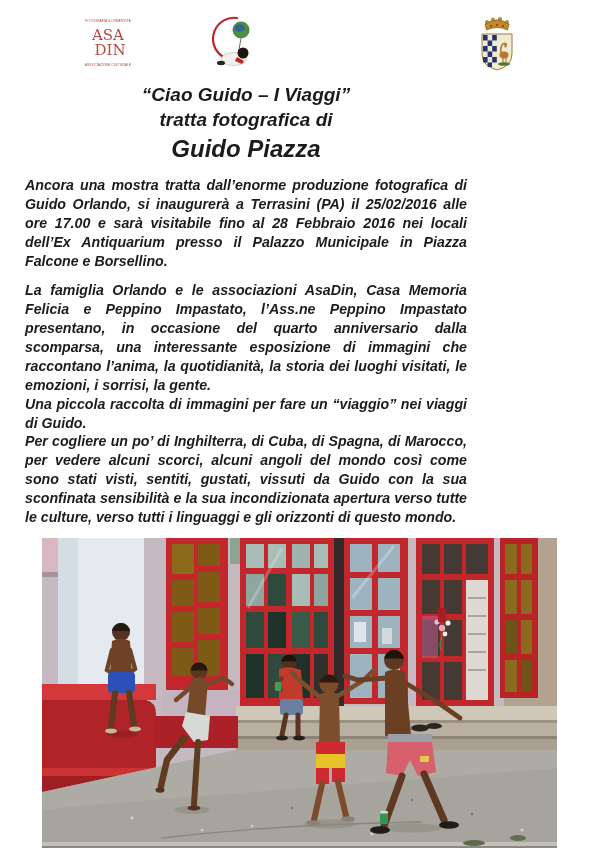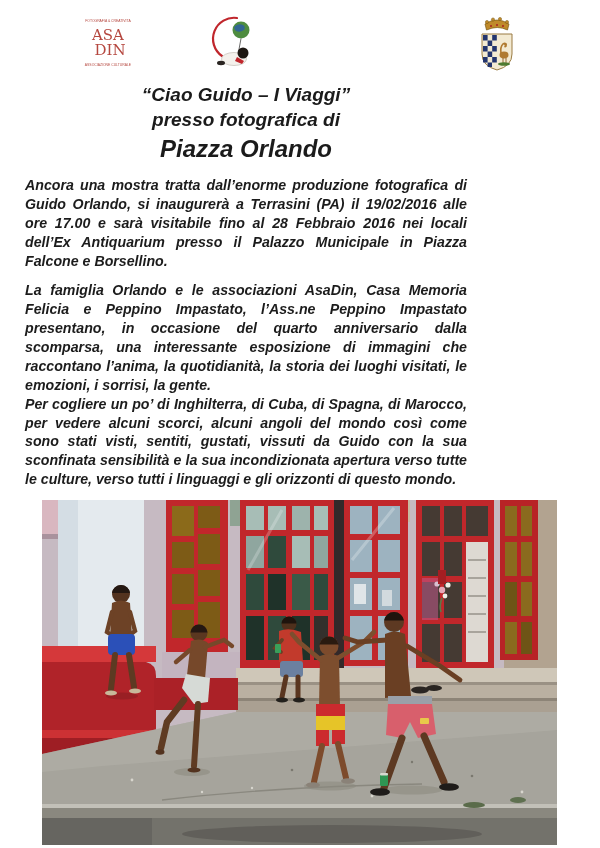--- a/index.html
+++ b/index.html
@@ -91,27 +91,28 @@
         <path d="M24,43 q-1,-6 2,-9 q3,-2 3,2 l-1.5,1" fill="none" stroke="#b07a30" stroke-width="1.6"></path>
         <circle cx="28.5" cy="34.5" r="1.4" fill="#b07a30"></circle>
         <path d="M26,48 l0,5 M29,48 l0,5" stroke="#8a5a20" stroke-width="0.9"></path>
         <ellipse cx="27" cy="54" rx="6" ry="1.8" fill="#4e7a30"></ellipse>
       </svg>
     </div>
   </header>
 
   <section class="title-block">
     <h1 class="title-main">“Ciao Guido – I Viaggi”</h1>
-    <h2 class="title-sub">presso fotografica di</h2>
-    <h3 class="title-author">Piazza Orlando</h3>
+    <h2 class="title-sub">tratta fotografica di</h2>
+    <h3 class="title-author">Guido Piazza</h3>
   </section>
 
   <section class="body-text">
-    <p class="gap-after">Ancora una mostra tratta dall’enorme produzione fotografica di Guido Orlando, si inaugurerà a Terrasini (PA) il 19/02/2016 alle ore 17.00 e sarà visitabile fino al 28 Febbraio 2016 nei locali dell’Ex Antiquarium presso il Palazzo Municipale in Piazza Falcone e Borsellino.</p>
+    <p class="gap-after">Ancora una mostra tratta dall’enorme produzione fotografica di Guido Orlando, si inaugurerà a Terrasini (PA) il 25/02/2016 alle ore 17.00 e sarà visitabile fino al 28 Febbraio 2016 nei locali dell’Ex Antiquarium presso il Palazzo Municipale in Piazza Falcone e Borsellino.</p>
     <p>La famiglia Orlando e le associazioni AsaDin, Casa Memoria Felicia e Peppino Impastato, l’Ass.ne Peppino Impastato presentano, in occasione del quarto anniversario dalla scomparsa, una interessante esposizione di immagini che raccontano l’anima, la quotidianità, la storia dei luoghi visitati, le emozioni, i sorrisi, la gente.</p>
+    <p>Una piccola raccolta di immagini per fare un “viaggio” nei viaggi di Guido.</p>
     <p>Per cogliere un po’ di Inghilterra, di Cuba, di Spagna, di Marocco, per vedere alcuni scorci, alcuni angoli del mondo così come sono stati visti, sentiti, gustati, vissuti da Guido con la sua sconfinata sensibilità e la sua incondizionata apertura verso tutte le culture, verso tutti i linguaggi e gli orizzonti di questo mondo.</p>
   </section>
 
   <figure class="photo-figure" role="img">
     <svg width="515" height="345" viewBox="0 0 515 345">
 
       <rect width="515" height="250" fill="#c6bac2"></rect>
       <rect x="462" width="53" height="215" fill="#b2a390"></rect>
       <rect x="188" y="0" width="112" height="26" fill="#8fa393"></rect>
       <rect x="288" y="0" width="80" height="22" fill="#c8b9a2"></rect>

